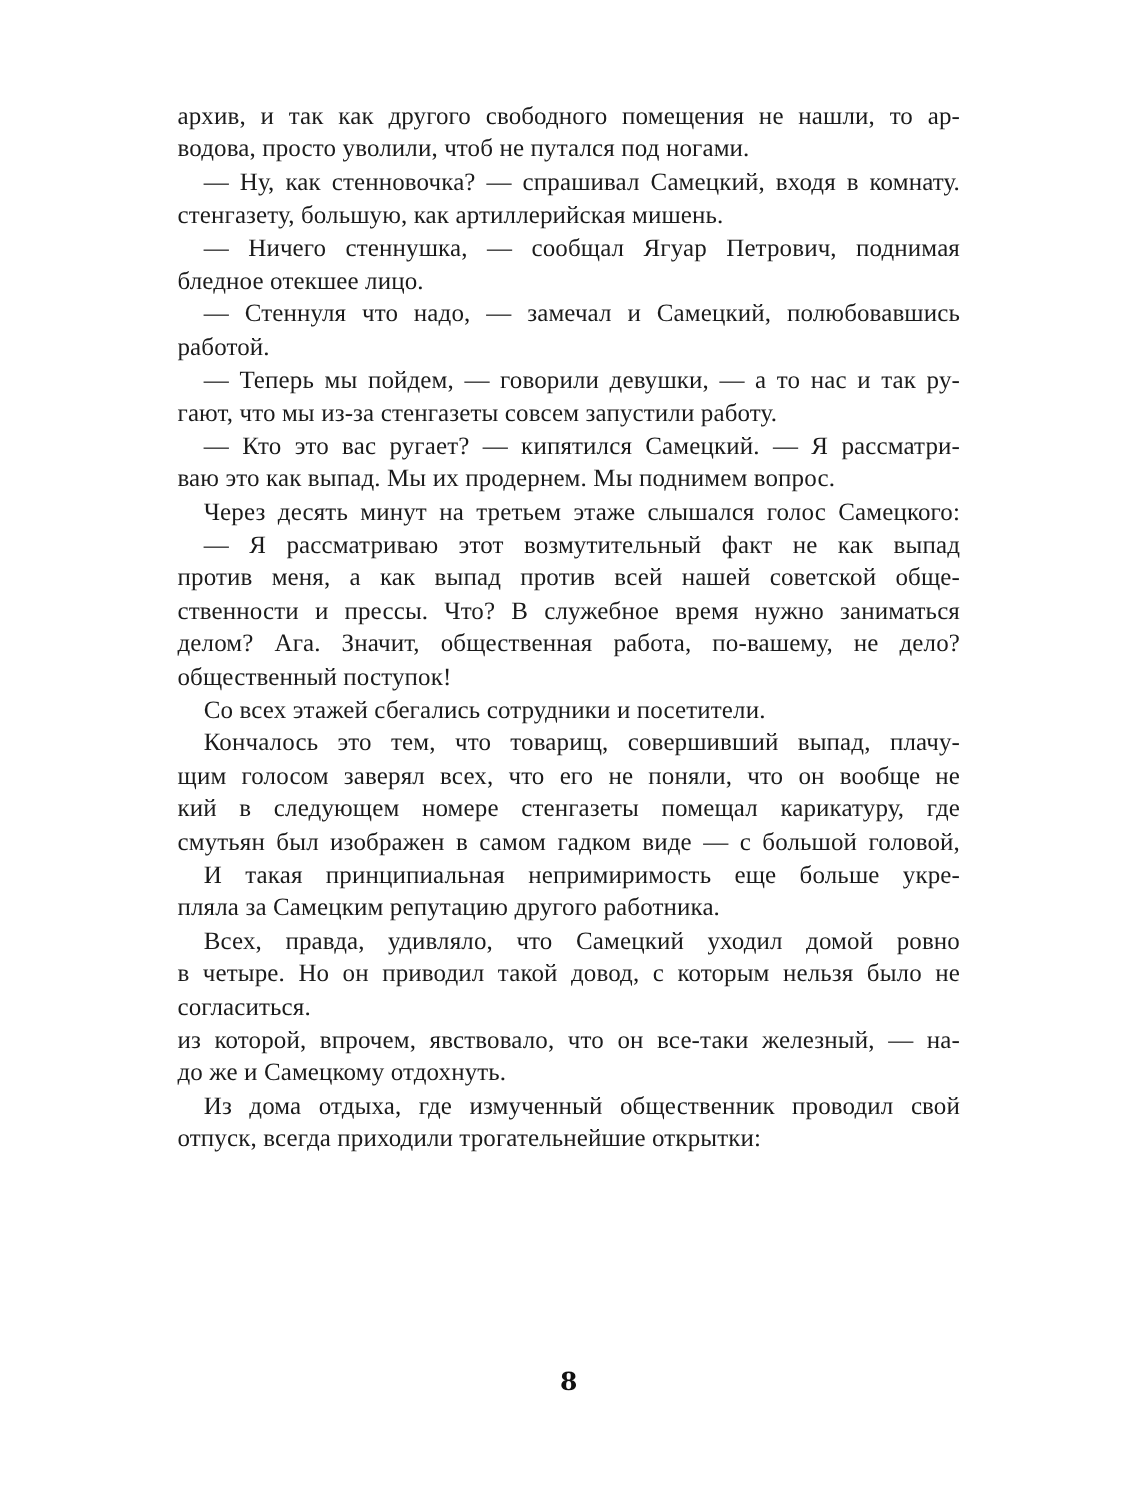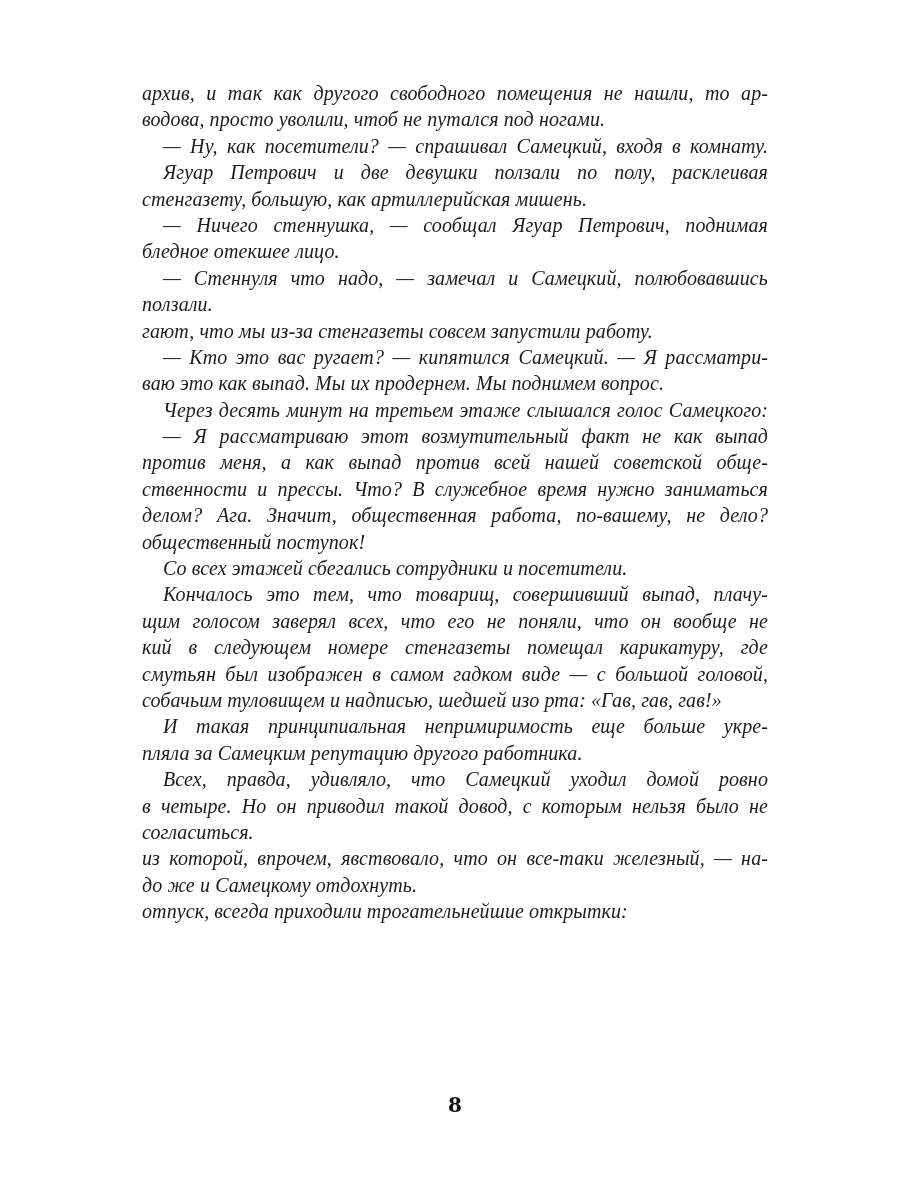--- a/index.html
+++ b/index.html
@@ -14,21 +14,20 @@
     background: #ffffff;
     font-family: "Liberation Serif", serif;
     color: #1b1b1b;
     overflow: hidden;
   }
   .text-block {
     position: absolute;
     left: 142px;
     top: 80px;
     width: 626px;
-    font-style: italic;
   }
   .line {
     font-size: 20px;
     line-height: 26.4px;
     height: 26.4px;
     white-space: nowrap;
     text-align: left;
     text-align-last: left;
     letter-spacing: 0.1px;
   }
@@ -53,45 +52,45 @@
     color: #111111;
   }
 </style>
 </head>
 <body>
 
 <div class="book-page">
   <div class="text-block">
     <div class="line j">архив, и так как другого свободного помещения не нашли, то ар-</div>
     <div class="line">водова, просто уволили, чтоб не путался под ногами.</div>
-    <div class="line j indent">— Ну, как посетители? — спрашивал Самецкий, входя в комнату.</div>
-    <div class="line j indent">Ягуар Петрович и две девушки ползали по полу, расклеивая</div>
+    <div class="line j indent">— Ну, как стенновочка? — спрашивал Самецкий, входя в комнату.</div>
     <div class="line">стенгазету, большую, как артиллерийская мишень.</div>
     <div class="line j indent">— Ничего стеннушка, — сообщал Ягуар Петрович, поднимая</div>
     <div class="line">бледное отекшее лицо.</div>
     <div class="line j indent">— Стеннуля что надо, — замечал и Самецкий, полюбовавшись</div>
-    <div class="line">ползали.</div>
+    <div class="line">работой.</div>
+    <div class="line j indent">— Теперь мы пойдем, — говорили девушки, — а то нас и так ру-</div>
     <div class="line">гают, что мы из-за стенгазеты совсем запустили работу.</div>
     <div class="line j indent">— Кто это вас ругает? — кипятился Самецкий. — Я рассматри-</div>
     <div class="line">ваю это как выпад. Мы их продернем. Мы поднимем вопрос.</div>
     <div class="line j indent">Через десять минут на третьем этаже слышался голос Самецкого:</div>
     <div class="line j indent">— Я рассматриваю этот возмутительный факт не как выпад</div>
     <div class="line j">против меня, а как выпад против всей нашей советской обще-</div>
     <div class="line j">ственности и прессы. Что? В служебное время нужно заниматься</div>
     <div class="line j">делом? Ага. Значит, общественная работа, по-вашему, не дело?</div>
     <div class="line">общественный поступок!</div>
     <div class="line indent">Со всех этажей сбегались сотрудники и посетители.</div>
     <div class="line j indent">Кончалось это тем, что товарищ, совершивший выпад, плачу-</div>
     <div class="line j">щим голосом заверял всех, что его не поняли, что он вообще не</div>
     <div class="line j">кий в следующем номере стенгазеты помещал карикатуру, где</div>
     <div class="line j">смутьян был изображен в самом гадком виде — с большой головой,</div>
-    <div class="line">собачьим туловищем и надписью, шедшей изо рта: «Гав, гав, гав!»</div>
     <div class="line j indent">И такая принципиальная непримиримость еще больше укре-</div>
     <div class="line">пляла за Самецким репутацию другого работника.</div>
     <div class="line j indent">Всех, правда, удивляло, что Самецкий уходил домой ровно</div>
     <div class="line j">в четыре. Но он приводил такой довод, с которым нельзя было не</div>
     <div class="line">согласиться.</div>
     <div class="line j">из которой, впрочем, явствовало, что он все-таки железный, — на-</div>
     <div class="line">до же и Самецкому отдохнуть.</div>
+    <div class="line j indent">Из дома отдыха, где измученный общественник проводил свой</div>
     <div class="line">отпуск, всегда приходили трогательнейшие открытки:</div>
   </div>
   <div class="folio">8</div>
 </div>
 
 </body></html>

